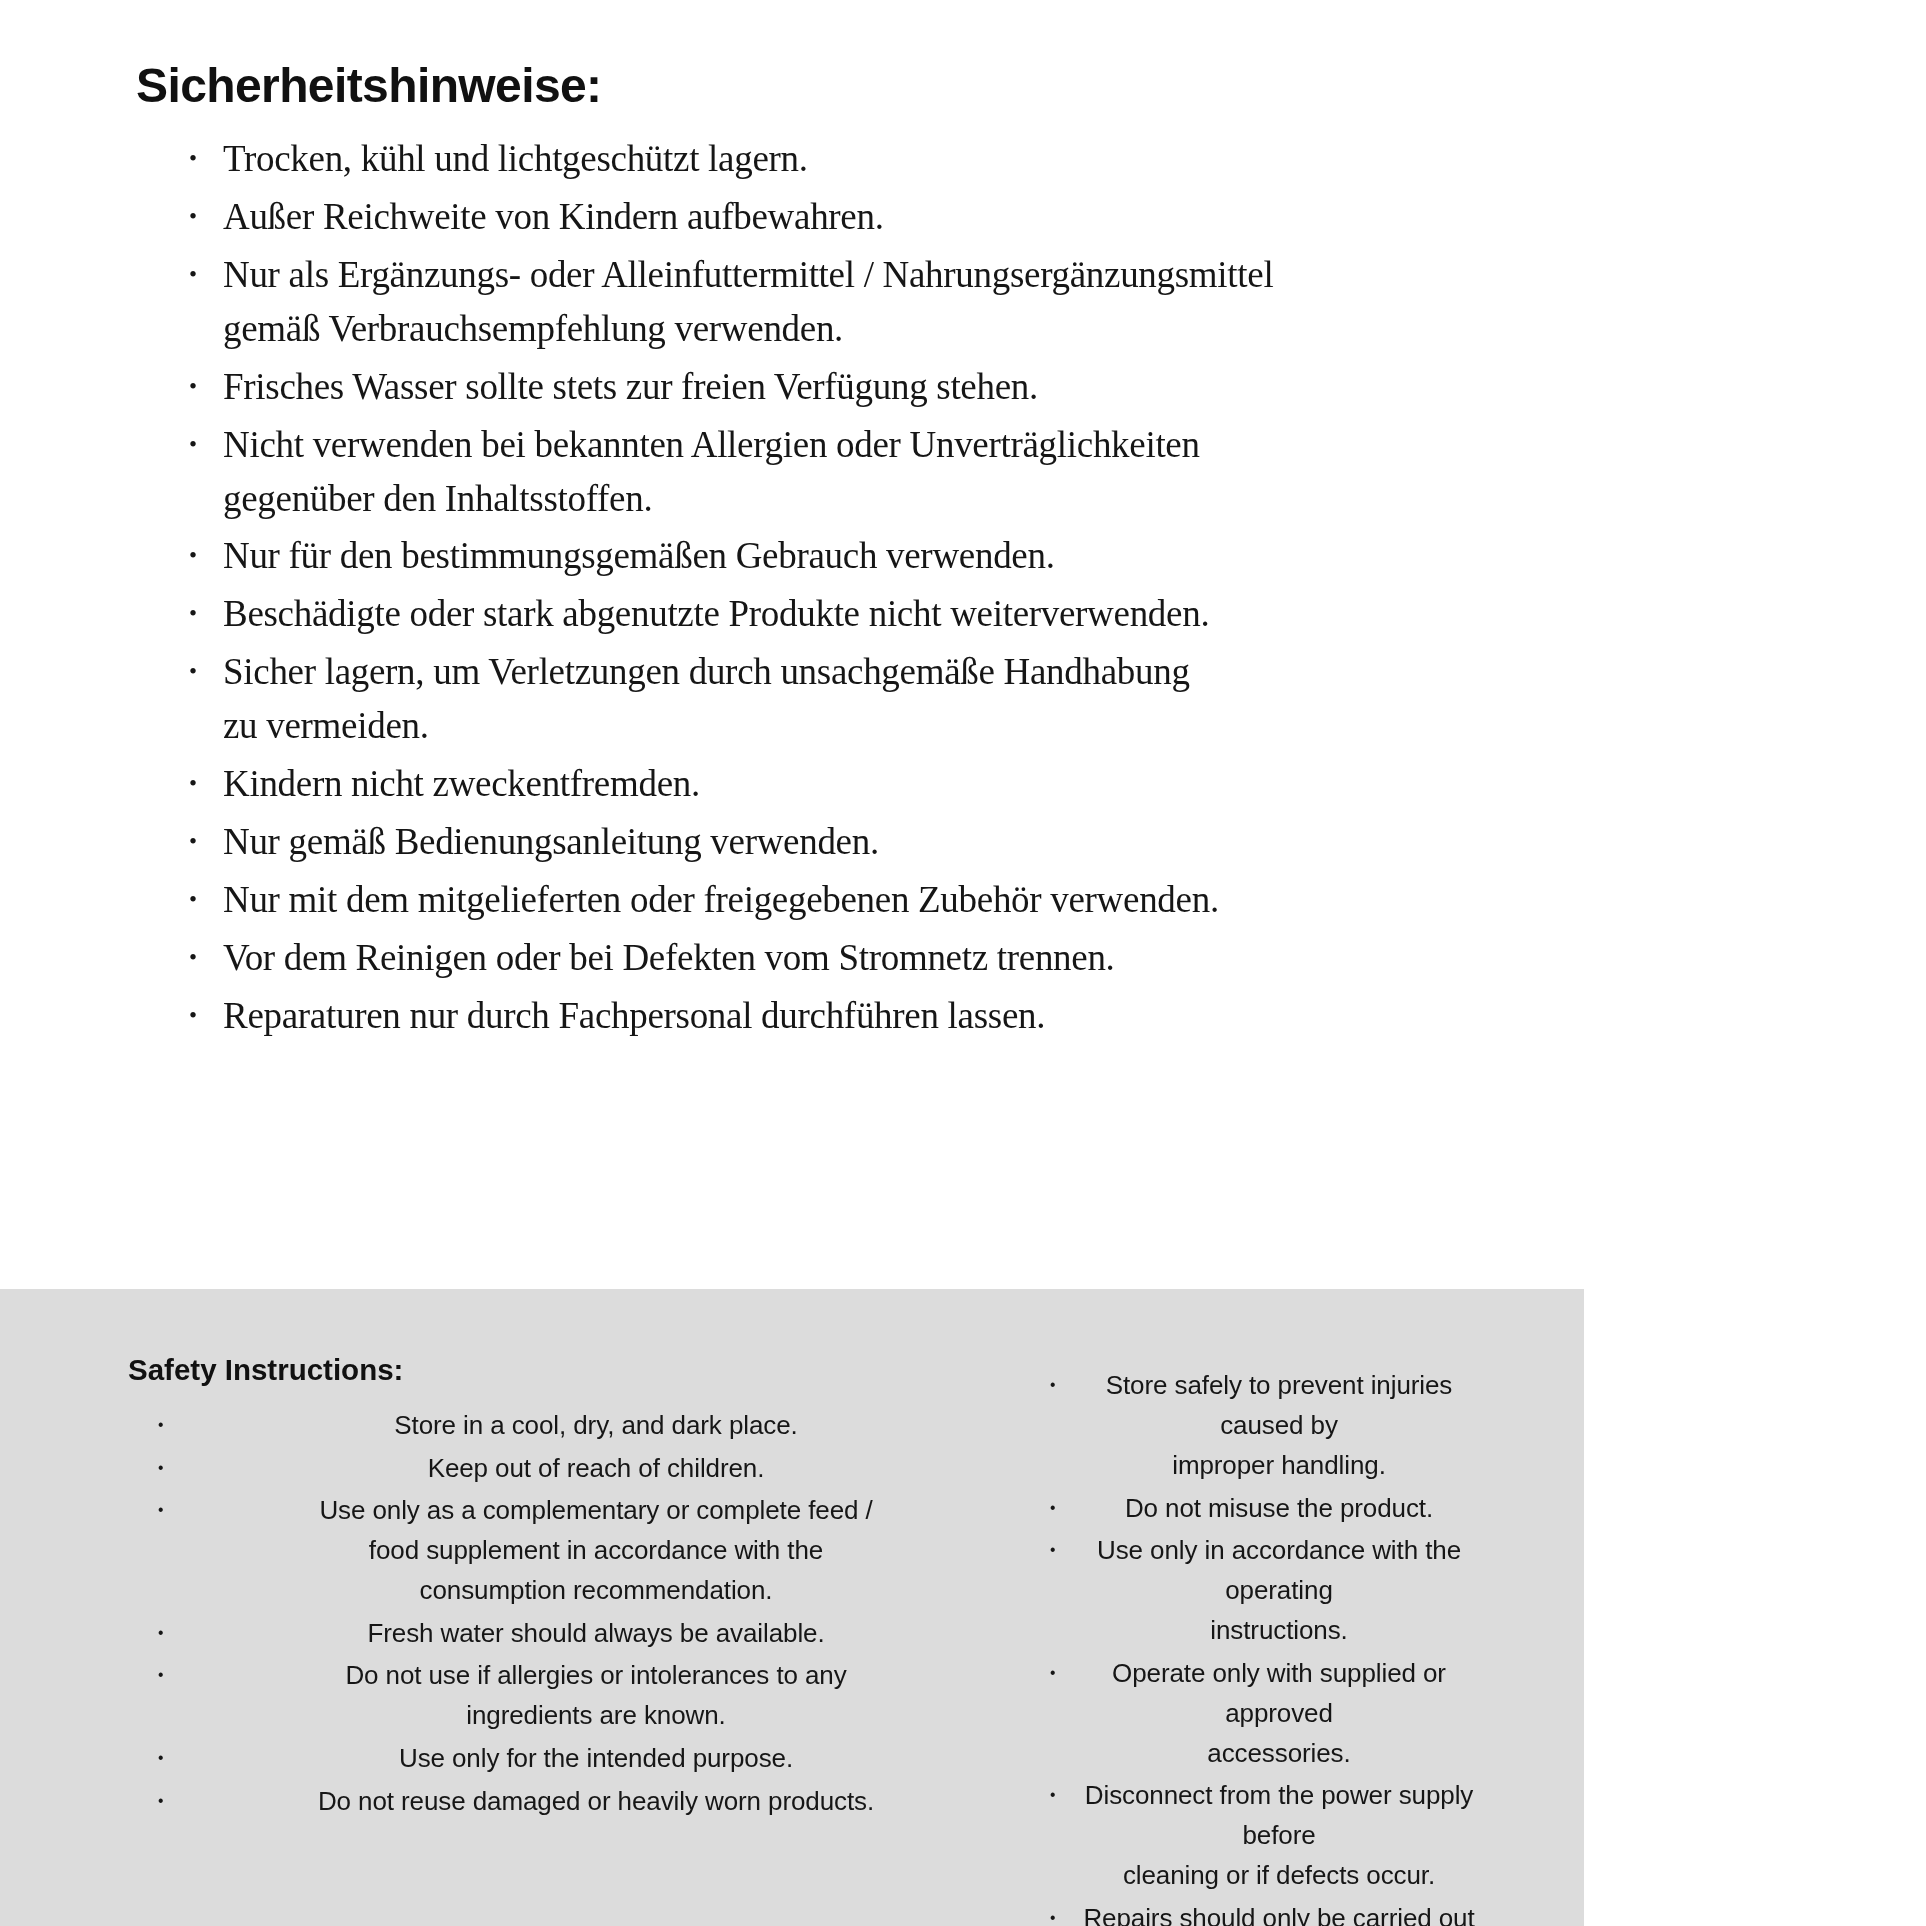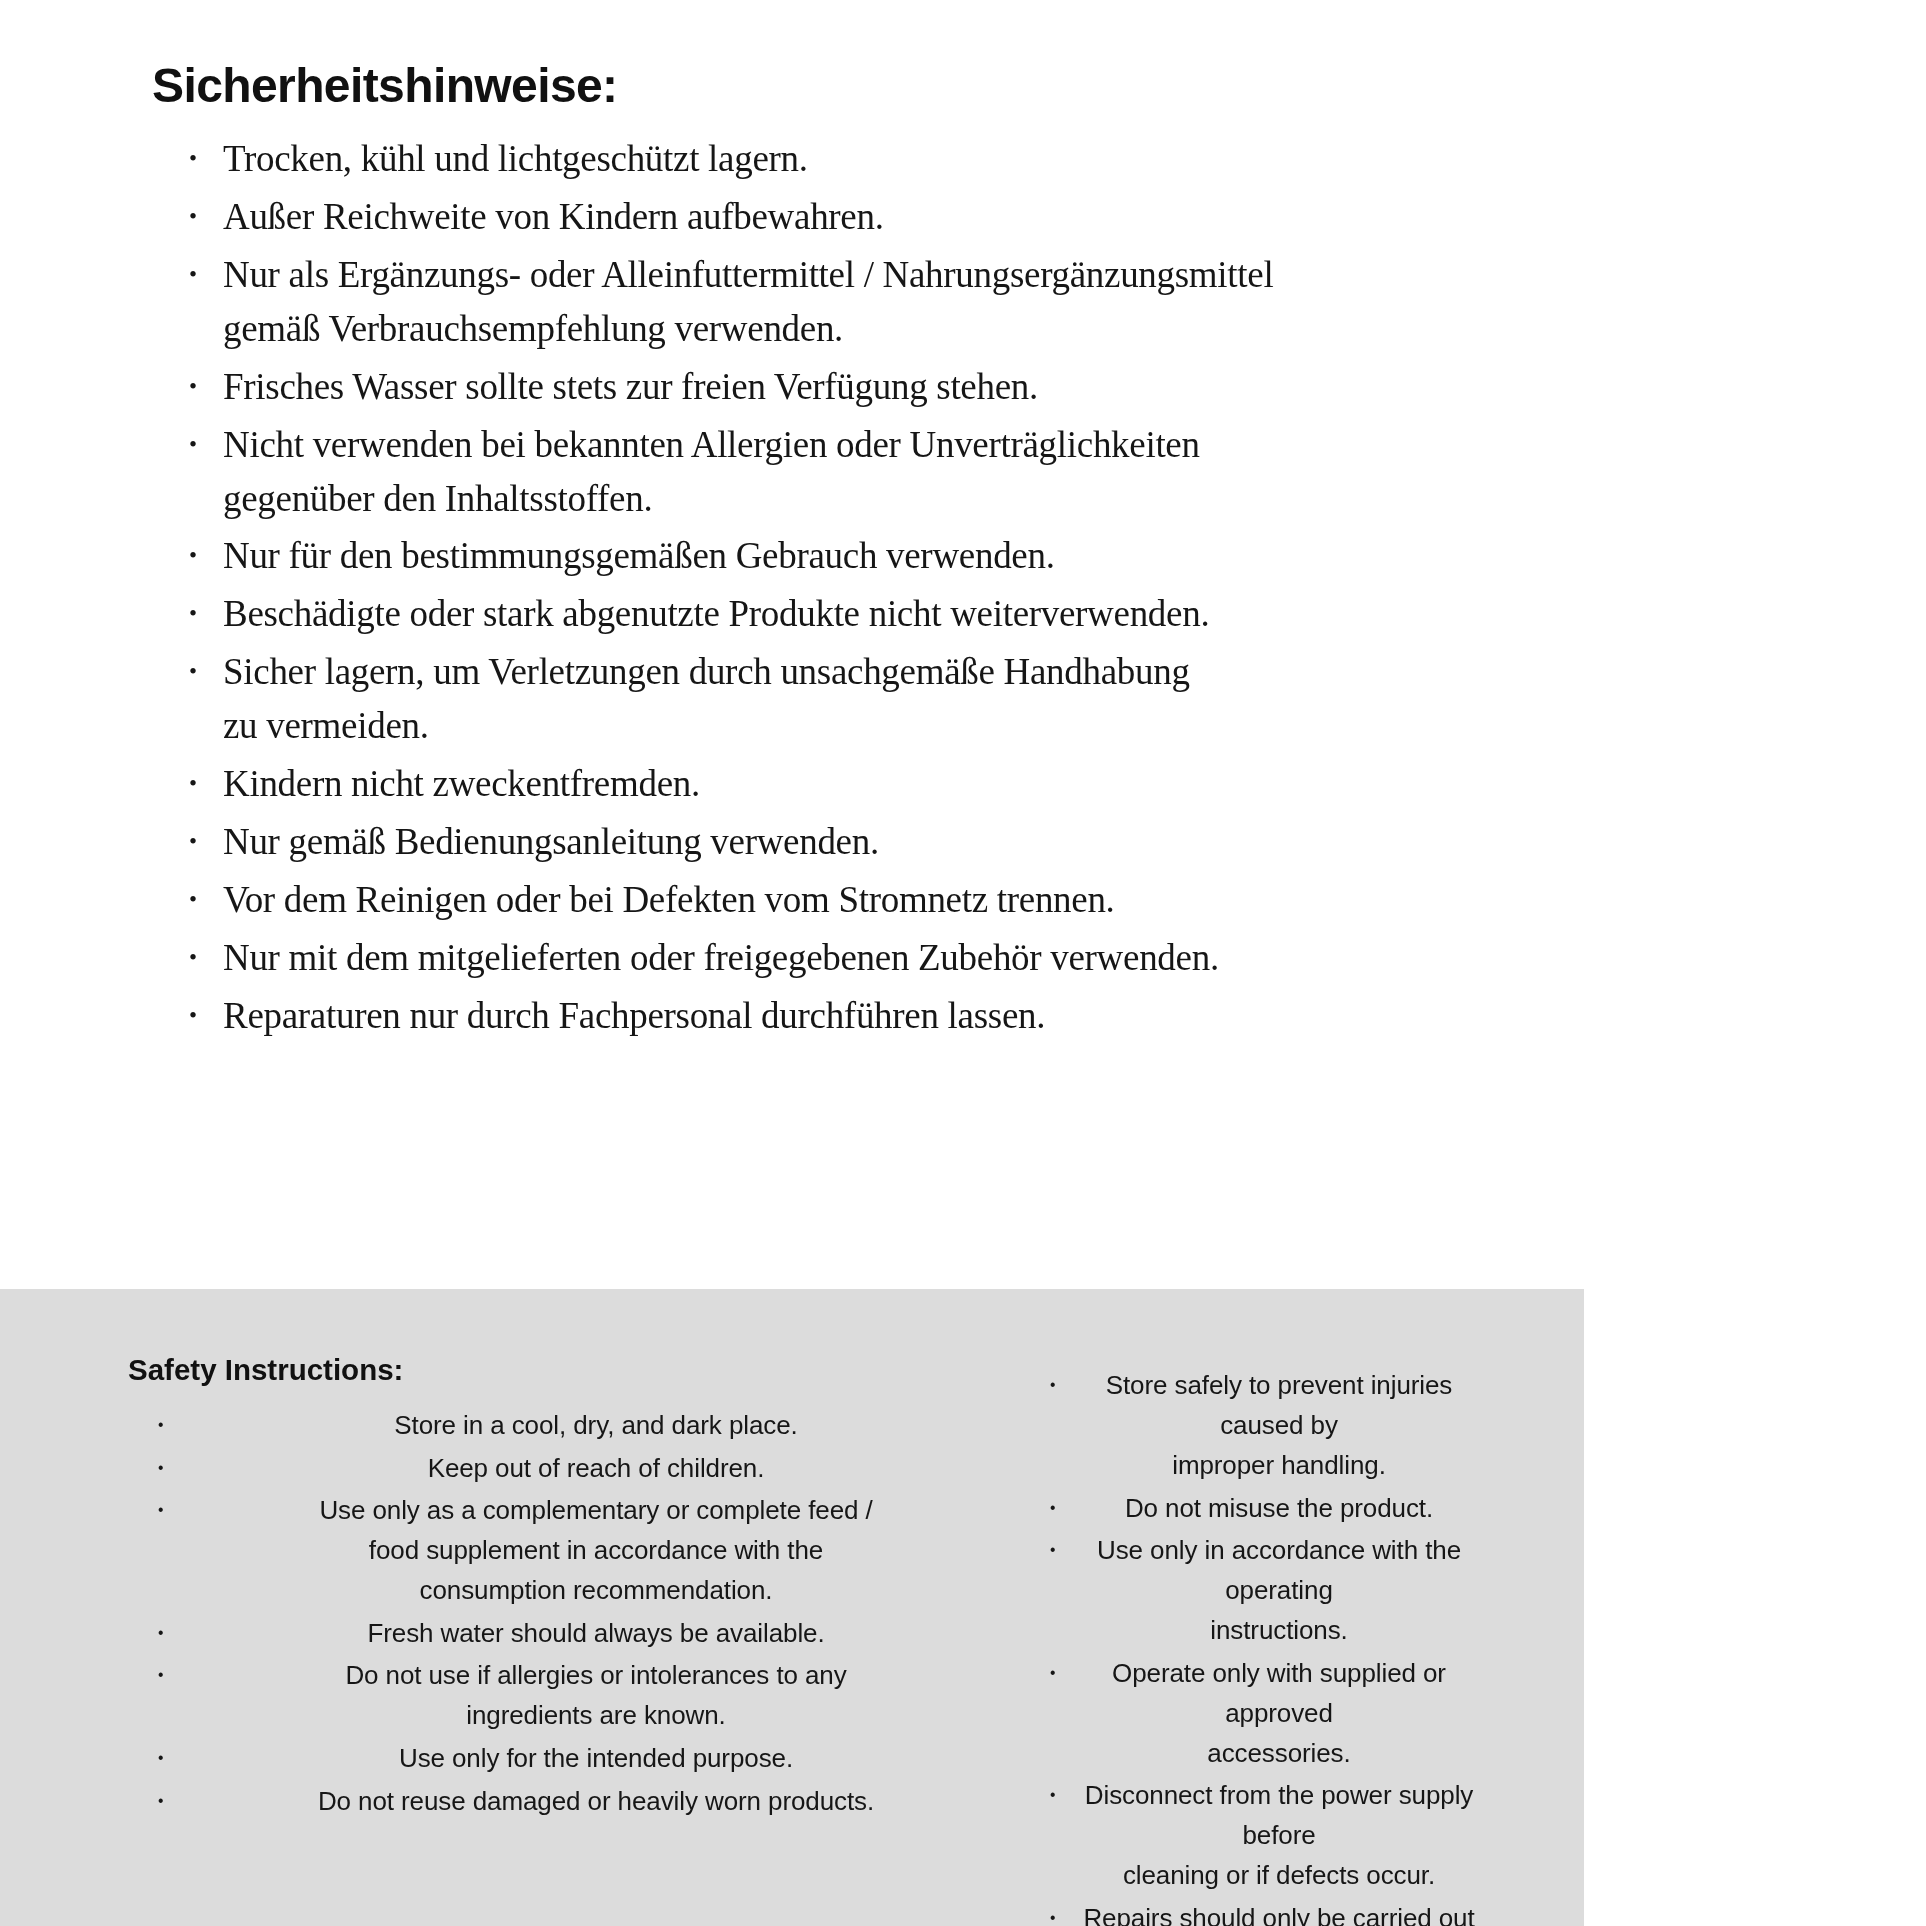--- a/index.html
+++ b/index.html
@@ -17,21 +17,21 @@
   }
 
   
   .de-section {
     padding: 58px 77px 0 136px;
   }
   .de-heading {
     font-size: 48px;
     line-height: 55px;
     font-weight: 700;
-    margin: 0 0 19px 16px;
+    margin: 0 0 19px 0;
     letter-spacing: -0.6px;
     color: #111111;
   }
   .de-list {
     list-style: none;
     margin: 16px;
     padding: 0;
     font-size: 37px;
     font-family: Liberation Serif, serif;
   }
@@ -115,22 +115,22 @@
 gemäß Verbrauchsempfehlung verwenden.</li>
       <li>Frisches Wasser sollte stets zur freien Verfügung stehen.</li>
       <li>Nicht verwenden bei bekannten Allergien oder Unverträglichkeiten
 gegenüber den Inhaltsstoffen.</li>
       <li>Nur für den bestimmungsgemäßen Gebrauch verwenden.</li>
       <li>Beschädigte oder stark abgenutzte Produkte nicht weiterverwenden.</li>
       <li>Sicher lagern, um Verletzungen durch unsachgemäße Handhabung
 zu vermeiden.</li>
       <li>Kindern nicht zweckentfremden.</li>
       <li>Nur gemäß Bedienungsanleitung verwenden.</li>
+      <li>Nur mit dem mitgelieferten oder freigegebenen Zubehör verwenden.</li>
       <li>Vor dem Reinigen oder bei Defekten vom Stromnetz trennen.</li>
-      <li>Nur mit dem mitgelieferten oder freigegebenen Zubehör verwenden.</li>
       <li>Reparaturen nur durch Fachpersonal durchführen lassen.</li>
     </ul>
   </section>
 
   <section class="en-section" id="en-band" style="background: rgb(220, 220, 220);">
     <div class="en-col-left">
       <h2 class="en-heading">Safety Instructions:</h2>
       <ul class="en-list">
         <li>Store in a cool, dry, and dark place.</li>
         <li>Keep out of reach of children.</li>

